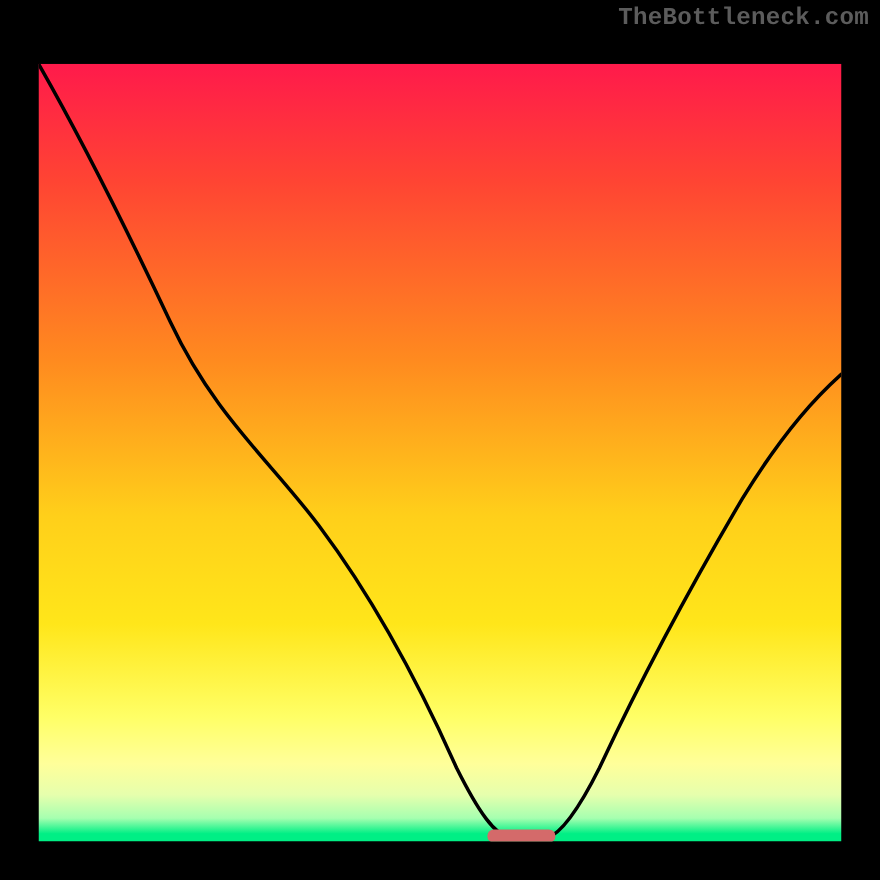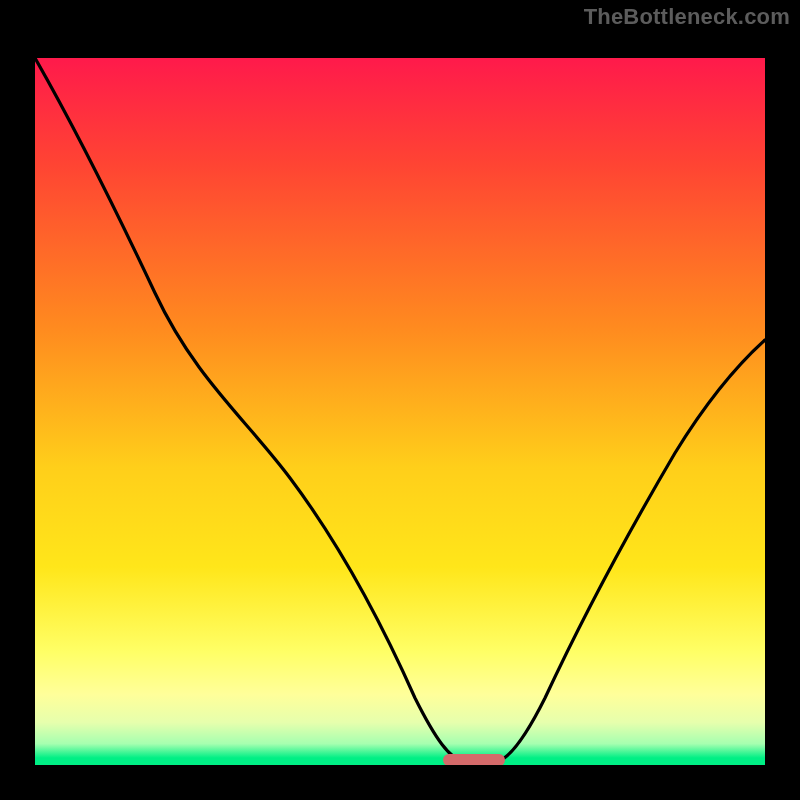--- a/index.html
+++ b/index.html
@@ -9,21 +9,21 @@
     height: 800px;
     background: #000;
     overflow: hidden;
   }
   .frame {
     position: absolute;
     box-sizing: border-box;
   }
   .watermark {
     position: absolute;
-    font-family: Liberation Sans, sans-serif;
+    font-family: Liberation Mono, monospace;
     font-weight: 600;
     color: #5c5c5c;
     letter-spacing: 0.2px;
   }
   .plot-area {
     position: absolute;
     overflow: hidden;
   }
   .gradient {
     position: absolute;

